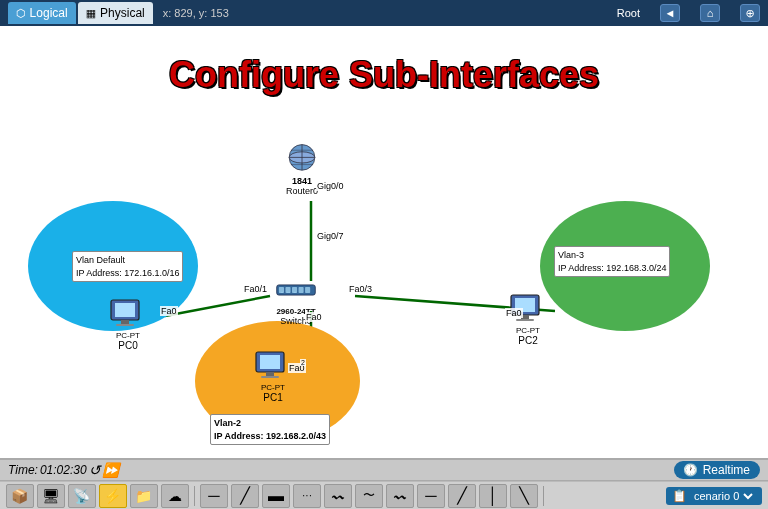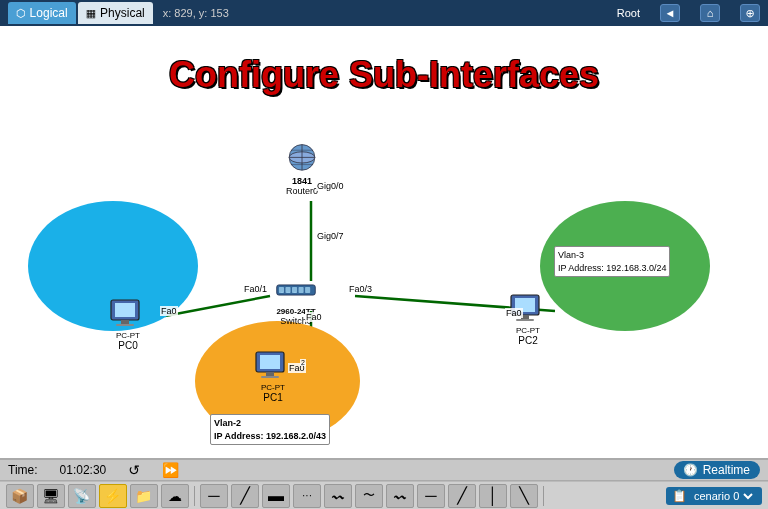--- a/index.html
+++ b/index.html
@@ -76,21 +76,21 @@
 
     
     #bottombar {
       height: 51px; background: #e0e0e0; border-top: 2px solid #aaa;
       display: flex; flex-direction: column;
     }
     #statusbar {
       height: 22px; background: #c8c8c8; display: flex; align-items: center;
       justify-content: space-between; padding: 0 8px; border-bottom: 1px solid #aaa;
     }
-    .time-section { display: flex; align-items: center; gap: 22px; font-size: 12px; }
+    .time-section { display: flex; align-items: center; gap: 2px; font-size: 12px; font-style: italic; }
     .play-btn { font-size: 14px; cursor: pointer; }
     .realtime-btn {
       background: #1a6aa0; color: #fff; border-radius: 12px;
       padding: 2px 10px; font-size: 12px; display: flex; align-items: center; gap: 4px;
       cursor: pointer;
     }
     #toolbar {
       height: 29px; background: #d0d0d0; display: flex; align-items: center; padding: 0 6px; gap: 3px;
       border-top: 1px solid #bbb;
     }
@@ -143,20 +143,24 @@
 
     <line x1="270" y1="270" x2="165" y2="290" stroke="#006600" stroke-width="2.5"></line>
 
     <line x1="355" y1="270" x2="555" y2="285" stroke="#006600" stroke-width="2.5"></line>
 
     <line x1="311" y1="285" x2="311" y2="340" stroke="#006600" stroke-width="2.5"></line>
   </svg>
 
   <div class="blob blob-blue"></div>
 
+  <div class="vlan-label" style="left:72px; top:225px;">
+    <span>Vlan Default</span><br>
+    <span>IP Address: 172.16.1.0/16</span>
+  </div>
 
   <div class="device" style="left:108px; top:270px;">
     <div class="device-icon">
       <svg width="38" height="32" viewBox="0 0 38 32">
         <rect x="2" y="2" width="28" height="20" rx="2" fill="#4466aa" stroke="#222" stroke-width="1.2"></rect>
         <rect x="6" y="5" width="20" height="14" fill="#aaddff"></rect>
         <rect x="12" y="22" width="8" height="4" fill="#666"></rect>
         <rect x="7" y="26" width="18" height="2" rx="1" fill="#888"></rect>
       </svg>
     </div>

